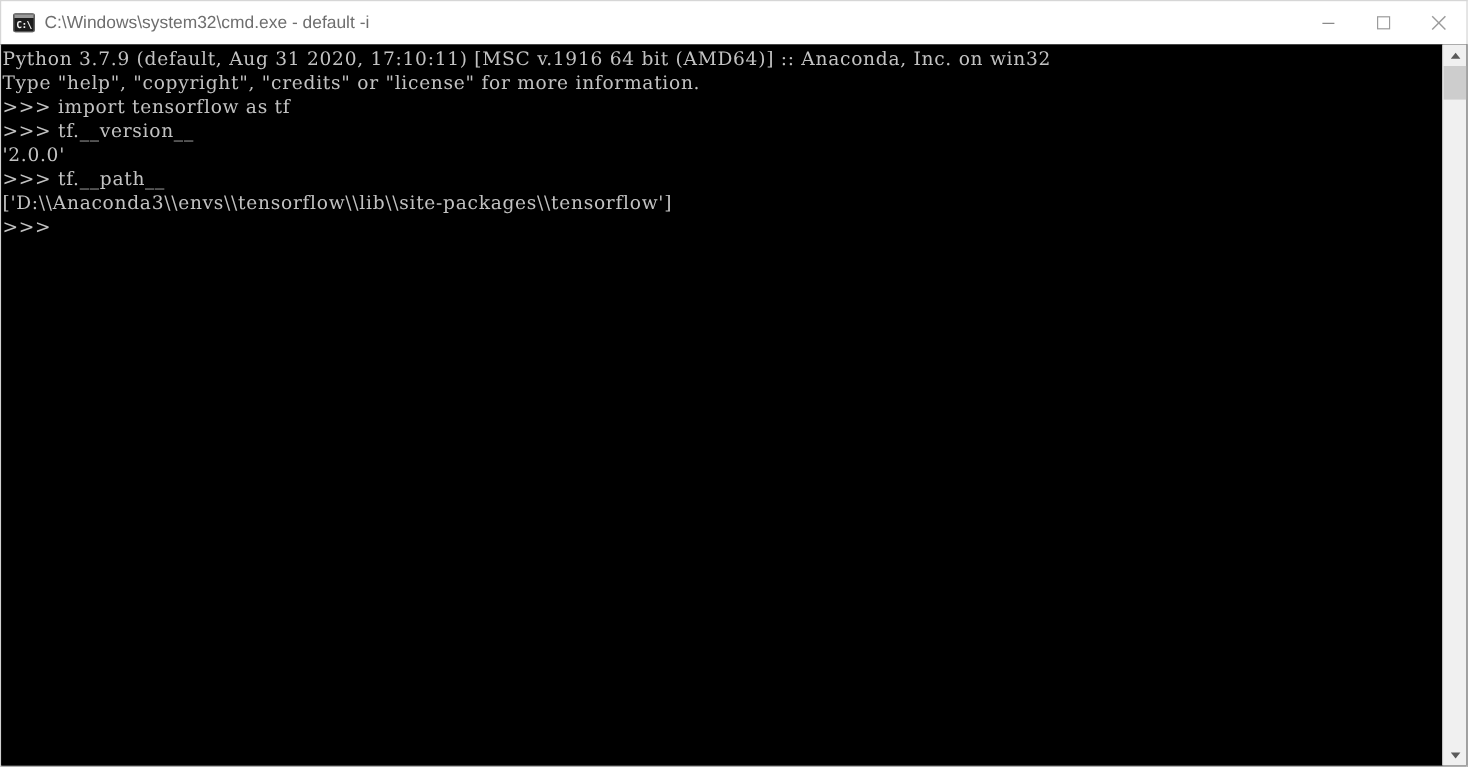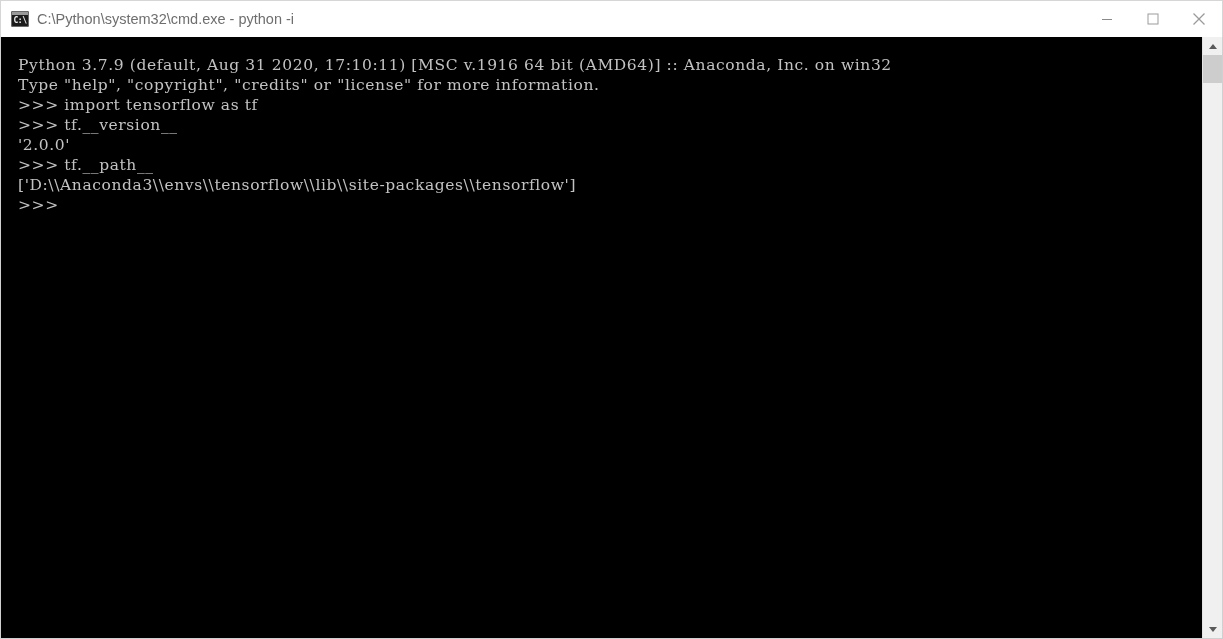--- a/index.html
+++ b/index.html
@@ -118,21 +118,21 @@
   .console {
     flex: 1 1 auto;
     background: #000000;
     color: #c2c2c2;
     padding: 2px 0 0 1px;
     overflow: hidden;
     box-sizing: border-box;
   }
 
   .console pre {
-    margin: 16px;
+    margin: 0;
     padding: 0;
     font-family: "DejaVu Serif", "Liberation Serif", serif;
     font-size: 15.5px;
     line-height: 20px;
     letter-spacing: 0.6px;
     color: #c2c2c2;
     white-space: pre;
     font-stretch: normal;
   }
   .console .line {
@@ -185,21 +185,21 @@
 <body>
 
 <div class="window">
 
   <div class="titlebar">
     <div class="title-left">
       <span class="cmd-icon">
         <span class="bar"></span>
         <span class="prompt">C:\</span>
       </span>
-      <span class="title-text">C:\Python\system32\cmd.exe - python  -i</span>
+      <span class="title-text">C:\Windows\system32\cmd.exe - default  -i</span>
     </div>
     <div class="win-controls">
       <div class="win-btn">
         <svg width="12" height="12" viewBox="0 0 12 12">
           <line x1="1" y1="6.5" x2="11" y2="6.5" stroke="#8a8a8a" stroke-width="1"></line>
         </svg>
       </div>
       <div class="win-btn">
         <svg width="12" height="12" viewBox="0 0 12 12">
           <rect x="1" y="1" width="10" height="10" fill="none" stroke="#9b9b9b" stroke-width="1"></rect>

